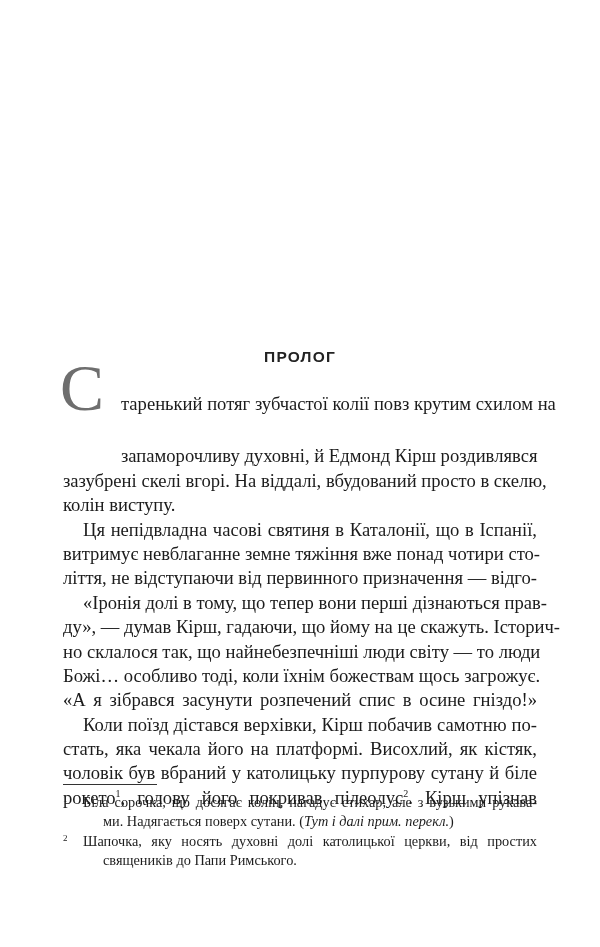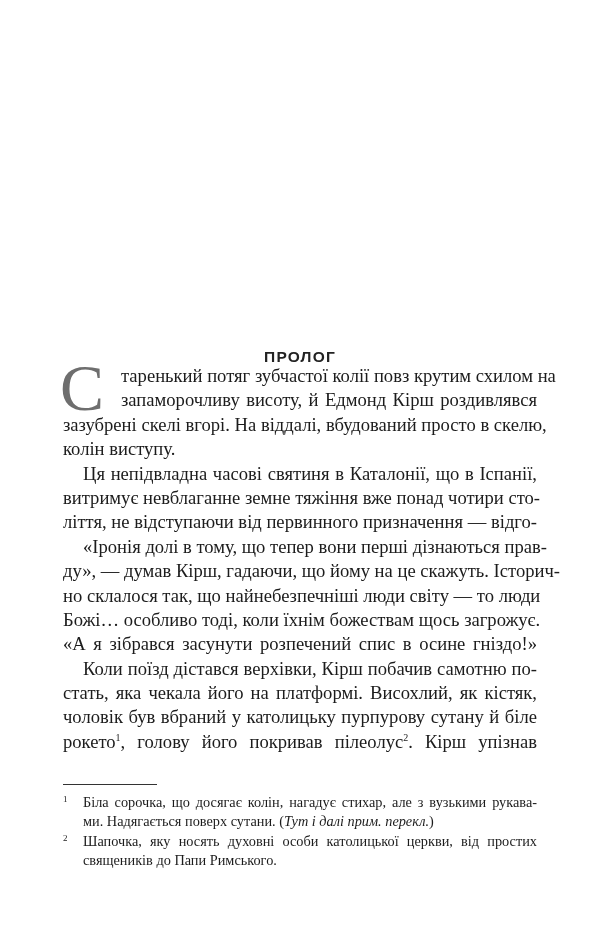--- a/index.html
+++ b/index.html
@@ -21,51 +21,51 @@
       position: absolute; top: 364px; left: 0; width: 474px;
       font-size: 18.6px; line-height: 24.4px;
     }
     .line {
       display: block; white-space: nowrap;
       text-align: justify; text-align-last: justify;
       height: 24.4px;
     }
     .line.last { text-align-last: left; }
     .line.indent { padding-left: 20px; }
-    .line.dc { padding-left: 58px; }
+    .line.dc { padding-left: 58px; margin-top: 28px; }
     .dropcap {
       position: absolute; left: -3px; top: -9px;
       font-size: 66px; line-height: 66px; color: #6e6e6e;
       font-family: "Liberation Serif", "DejaVu Serif", serif;
     }
     sup { font-size: 10px; line-height: 0; vertical-align: 7px; }
     .rule {
       position: absolute; top: 784px; left: 0; width: 94px; height: 1px;
       background: #333;
     }
     .footnotes {
       position: absolute; top: 793px; left: 0; width: 474px;
       font-size: 14.3px; line-height: 19.4px;
     }
     .fn { position: relative; padding-left: 20px; }
     .fn .num { position: absolute; left: 0; top: -3px; font-size: 9px; }
     .fn .fline { display: block; white-space: nowrap; text-align: justify; text-align-last: justify; }
-    .fn .fline.last { text-align-last: left; }
+    .fn .fline.last { text-align-last: left; margin-left: 20px; }
     em { font-style: italic; }
   </style>
 </head>
 <body>
 
 <div class="page">
   <div class="chapter-title">ПРОЛОГ</div>
 
   <div class="body">
     <span class="dropcap">С</span>
     <span class="line dc">тарень­кий потяг зубчастої колії повз крутим схилом на</span>
-    <span class="line dc">запаморочливу висоту, й Едмонд Кірш роздивлявся</span>
+    <span class="line dc">запаморочливу духовні, й Едмонд Кірш роздивлявся</span>
     <span class="line">зазубрені скелі вгорі. На віддалі, вбудований просто в скелю,</span>
     <span class="line last">колін виступу.</span>
     <span class="line indent">Ця непідвладна часові святиня в Каталонії, що в Іспанії,</span>
     <span class="line">витримує невблаганне земне тяжіння вже понад чотири сто-</span>
     <span class="line">ліття, не відступаючи від первинного призначення — відго-</span>
     <span class="line indent">«Іронія долі в тому, що тепер вони перші дізнаються прав-</span>
     <span class="line">ду», — думав Кірш, гадаючи, що йому на це скажуть. Історич-</span>
     <span class="line">но склалося так, що найнебезпечніші люди світу — то люди</span>
     <span class="line">Божі… особливо тоді, коли їхнім божествам щось загрожує.</span>
     <span class="line">«А я зібрався засунути розпечений спис в осине гніздо!»</span>
@@ -78,17 +78,17 @@
   <div class="rule"></div>
 
   <div class="footnotes">
     <div class="fn">
       <span class="num">1</span>
       <span class="fline">Біла сорочка, що досягає колін, нагадує стихар, але з вузькими рукава-</span>
       <span class="fline last"><span>ми. Надягається поверх сутани. (</span><em>Тут і далі прим. перекл.</em><span>)</span></span>
     </div>
     <div class="fn">
       <span class="num">2</span>
-      <span class="fline">Шапочка, яку носять духовні особи католицької церкви, від простих</span>
+      <span class="fline">Шапочка, яку носять духовні долі католицької церкви, від простих</span>
       <span class="fline last">священиків до Папи Римського.</span>
     </div>
   </div>
 </div>
 
 </body></html>

